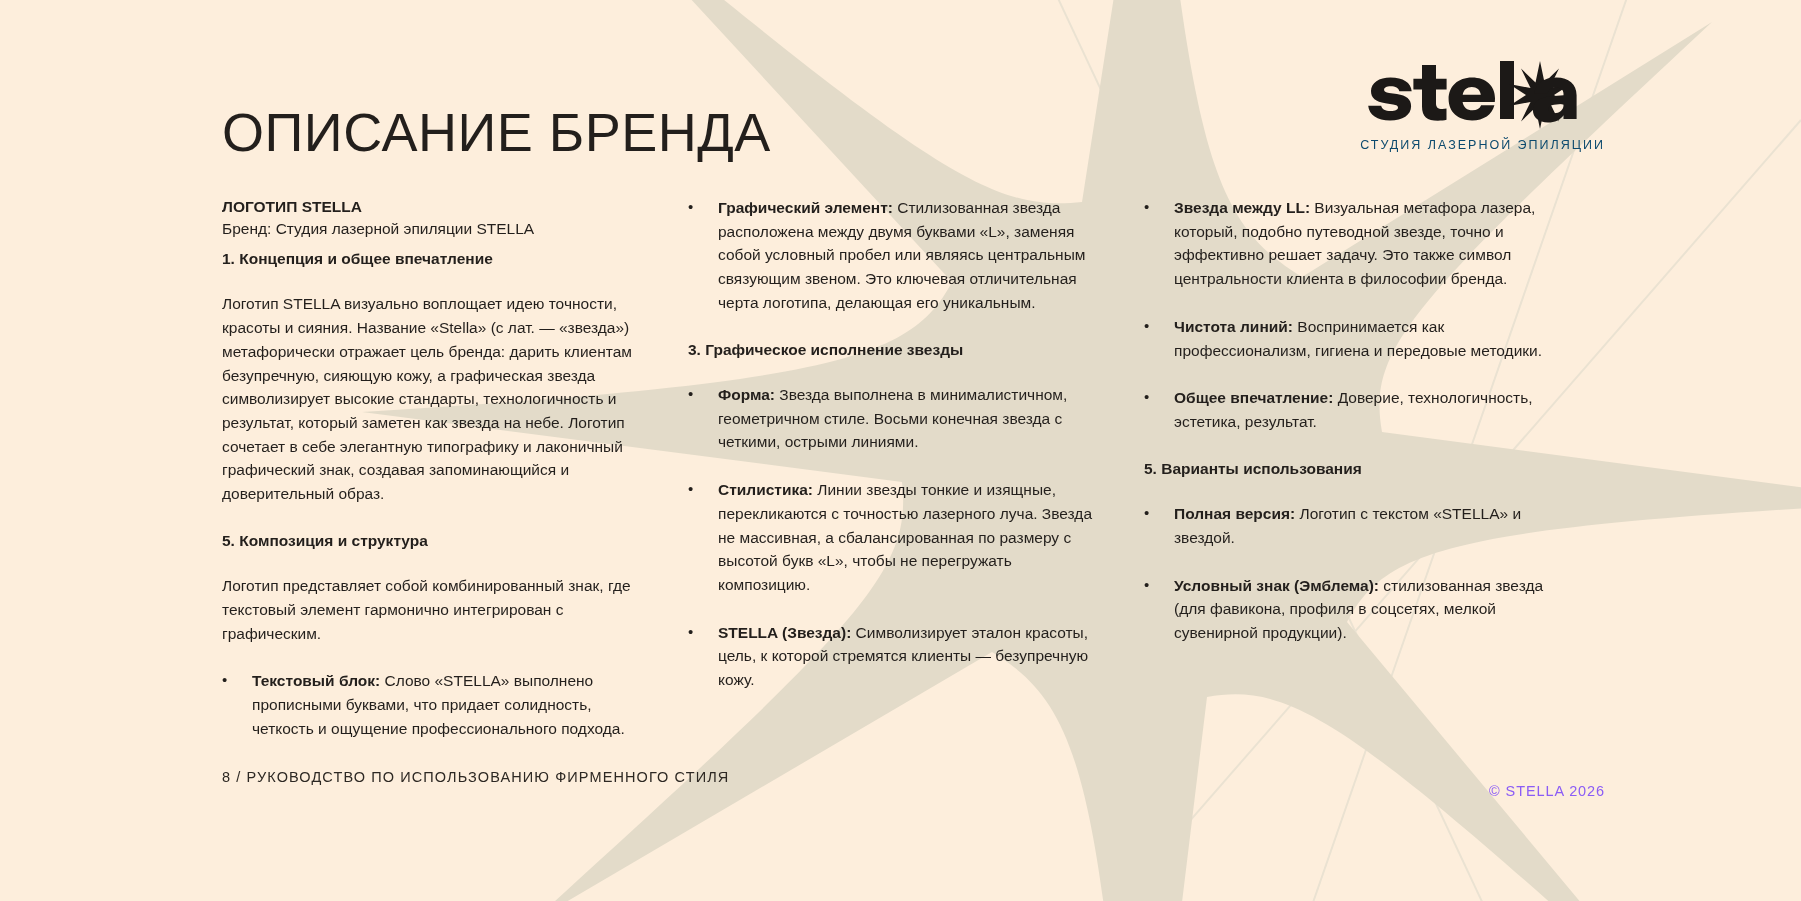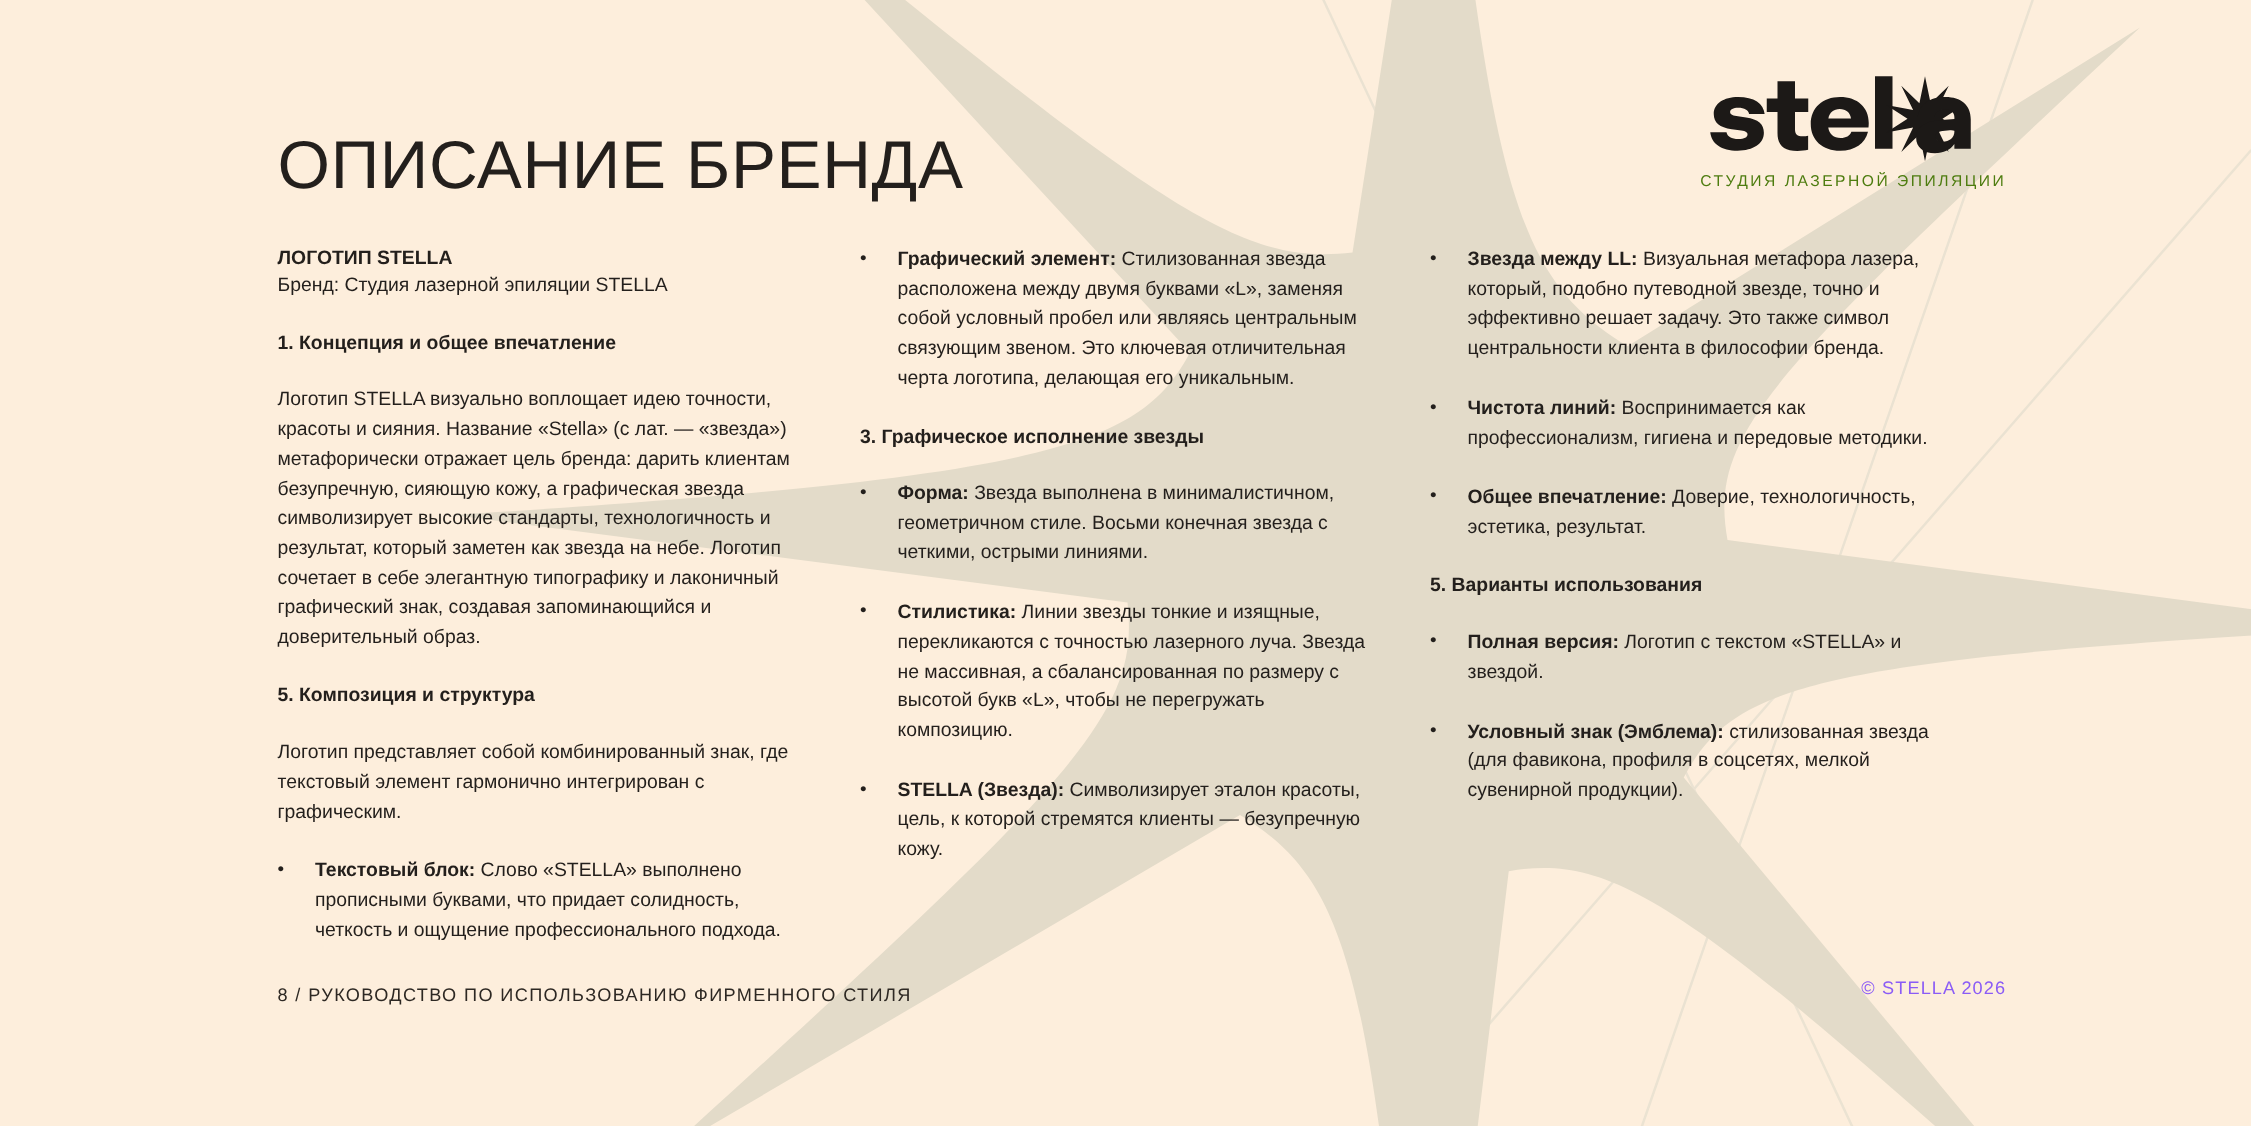--- a/index.html
+++ b/index.html
@@ -48,21 +48,21 @@
     text-align: center;
   }
   .logo-mark {
     display: block;
   }
   .logo-tagline {
     display: block;
     margin-top: 6px;
     font-size: 12.5px;
     letter-spacing: 2.0px;
-    color: #4d7c0f;
+    color: #0c4a6e;
     text-align: left;
     white-space: nowrap;
   }
 
   
   .columns {
     position: absolute;
     left: 222px;
     top: 196px;
     width: 1392px;
@@ -78,21 +78,21 @@
     font-weight: bold;
     color: #231f1c;
     line-height: 1.42;
     margin: 0;
   }
   .lead {
     font-size: 15.5px;
     font-weight: 400;
     color: #231f1c;
     line-height: 1.42;
-    margin: 0 0 24px 0;
+    margin: 0 0 8px 0;
   }
   .sect-head {
     font-size: 15.5px;
     font-weight: bold;
     color: #231f1c;
     line-height: 1.45;
     margin: 0 0 22px 0;
   }
   .para {
     font-size: 15.5px;
@@ -115,21 +115,21 @@
     font-size: 15.5px;
     line-height: 1.53;
     color: #231f1c;
   }
   .bullet-text b { font-weight: bold; }
 
   
   .footer-left {
     position: absolute;
     left: 222px;
-    bottom: 96px;
+    bottom: 116px;
     font-size: 14.5px;
     letter-spacing: 1.1px;
     color: #2d2823;
     white-space: nowrap;
   }
   .footer-right {
     position: absolute;
     right: 196px;
     bottom: 102px;
     font-size: 14.5px;

